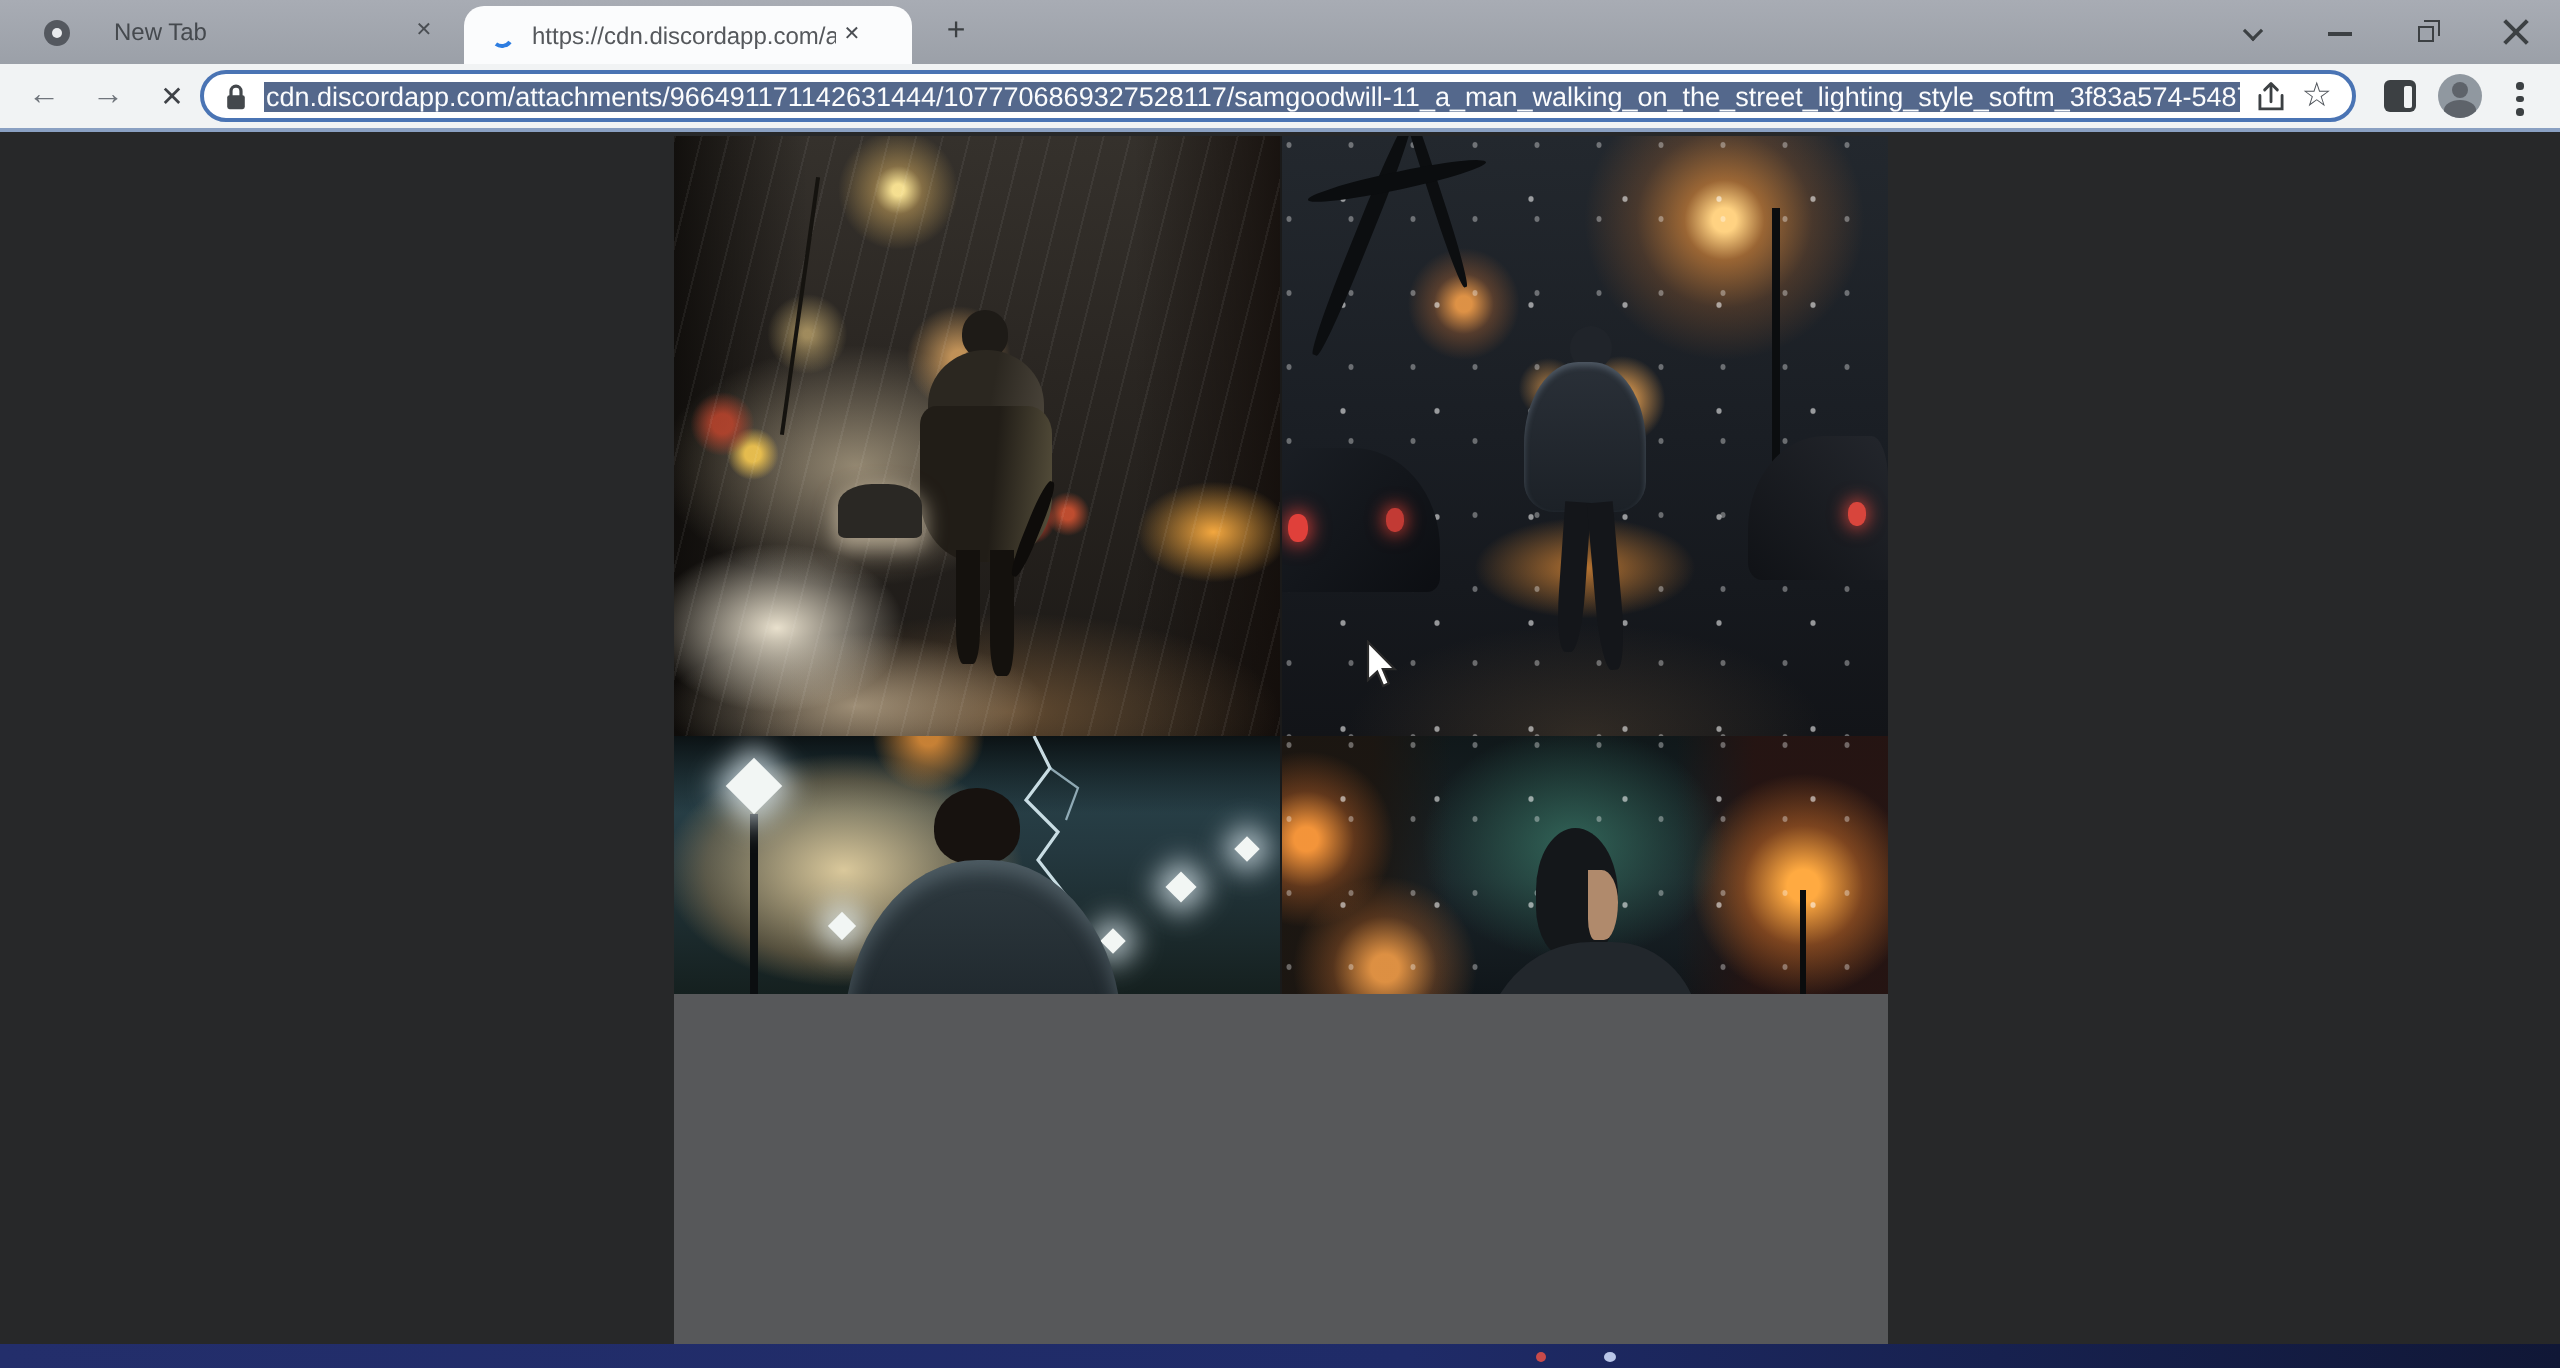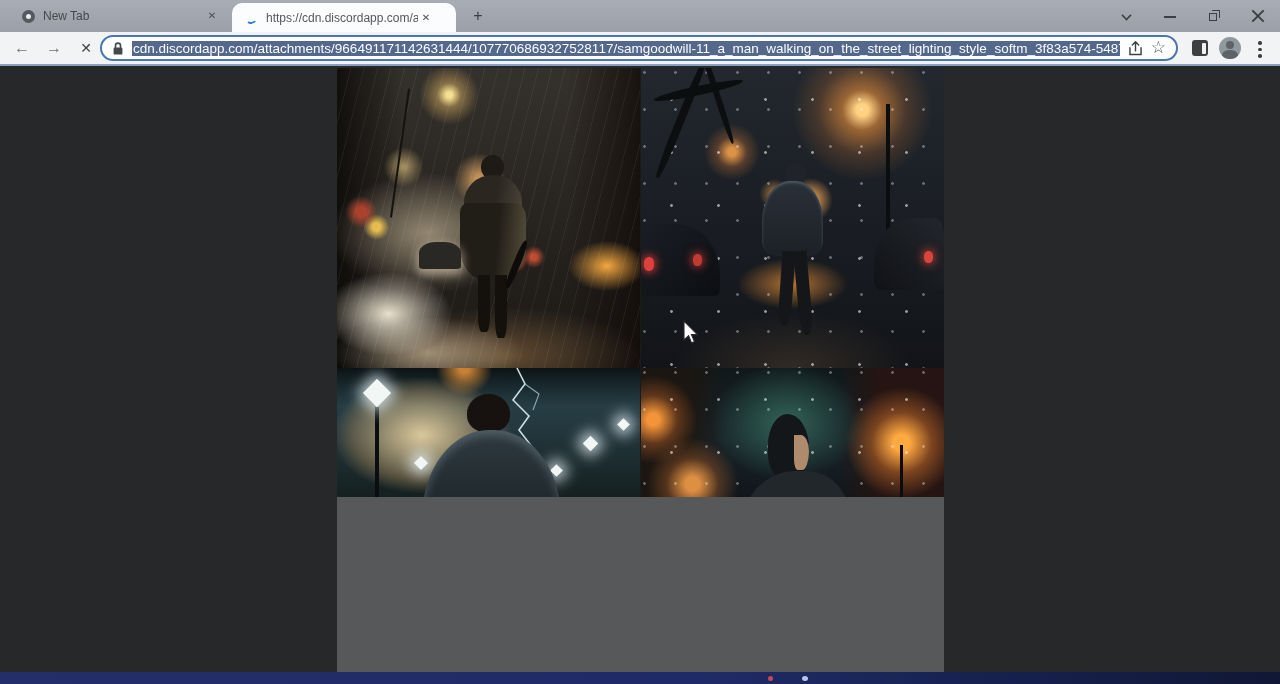--- a/index.html
+++ b/index.html
@@ -8,21 +8,21 @@
 
   
   .tabstrip { position:absolute; left:0; top:0; width:1280px; height:32px;
               background:linear-gradient(#A8ACB4,#9BA0A8); }
   .tab-inactive { position:absolute; left:8px; top:0; width:220px; height:32px;
                   display:flex; align-items:center; cursor:default; }
   .favicon-ring { width:13px; height:13px; border-radius:50%; background:#54585F;
                   margin-left:14px; position:relative; flex:none; }
   .favicon-ring::after { content:""; position:absolute; left:4px; top:4px; width:5px; height:5px;
                   border-radius:50%; background:#E9EBEE; }
-  .tab-title { font-size:12px; color:#45494E; margin-left:8px; white-space:nowrap;
+  .tab-title { font-size:12px; color:#45494E; margin-left:22px; white-space:nowrap;
                overflow:hidden; flex:1; }
   .tab-close { width:16px; height:16px; font-size:10px; line-height:16px; text-align:center;
                color:#4A4E53; margin-right:8px; flex:none; }
   .tab-active { position:absolute; left:232px; top:3px; width:224px; height:29px;
                 background:#FBFCFD; border-radius:10px 10px 0 0; display:flex; align-items:center; }
   .spinner { width:12px; height:12px; border:2px solid transparent; border-bottom-color:#2D7DE1;
              border-radius:50%; margin-left:13px; flex:none; transform:rotate(-8deg); }
   .tab-active .tab-title { color:#55585C; margin-left:9px; max-width:152px; }
   .newtab-btn { position:absolute; left:468px; top:6px; width:20px; height:20px; text-align:center;
                 font-size:16px; line-height:20px; color:#3C4043; }

